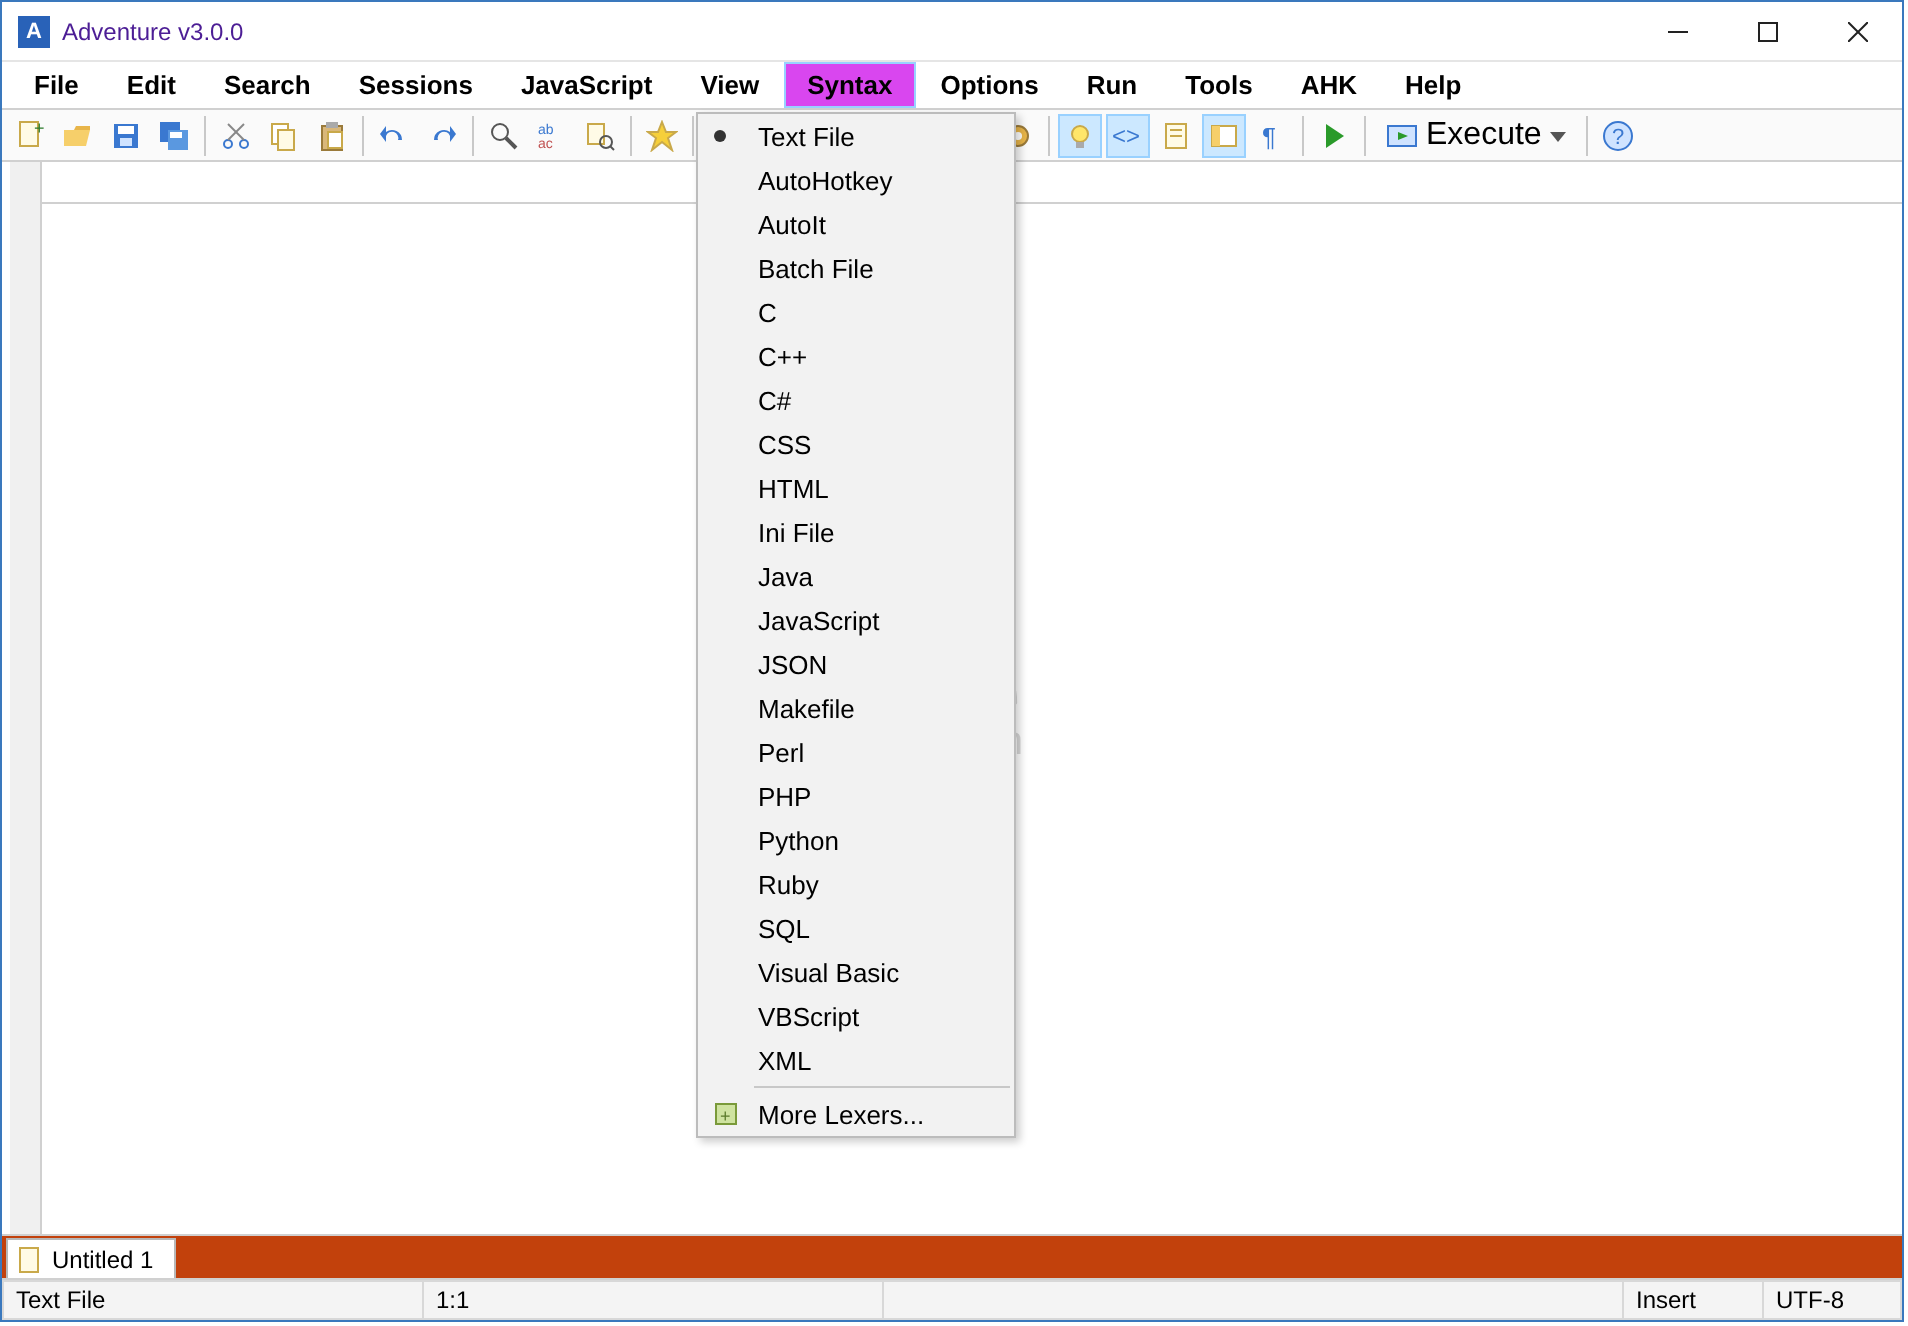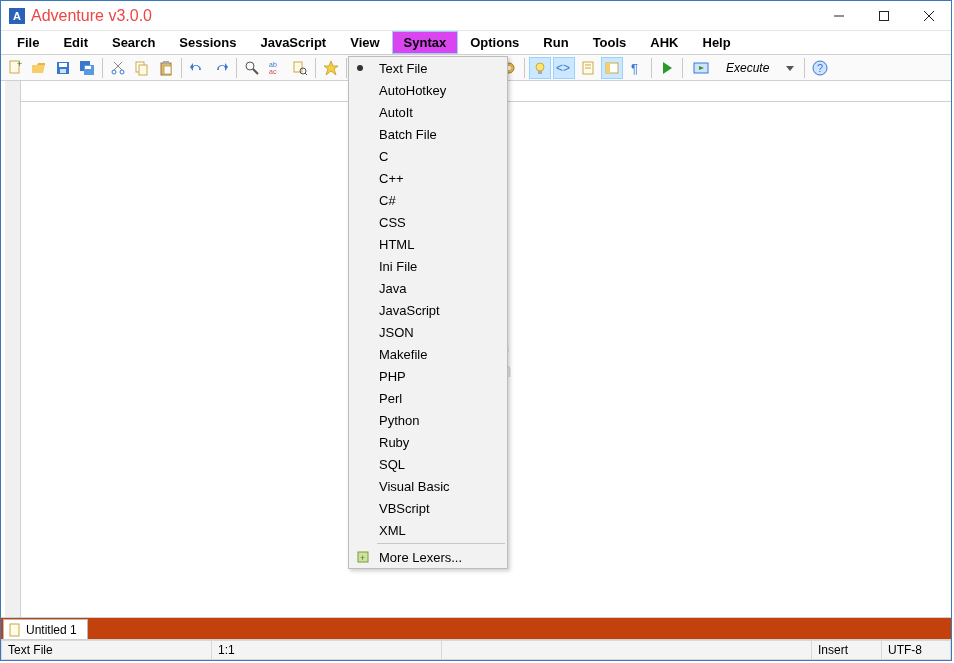--- a/index.html
+++ b/index.html
@@ -1,30 +1,30 @@
 <!DOCTYPE html>
 <html><head>
 <meta charset="utf-8">
 <style>
 * { box-sizing: border-box; margin: 0; padding: 0; font-family: "Segoe UI", Tahoma, sans-serif; }
 html, body { width: 954px; height: 663px; overflow: hidden; background: #fff; }
 .window { width: 952px; height: 661px; border: 1px solid #3a78bd; display: flex; flex-direction: column; background: #fff; position: relative; }
 .titlebar { height: 30px; background: #fff; display: flex; align-items: center; border-bottom: 1px solid #e5e5e5; }
 .titlebar .app-icon { width: 16px; height: 16px; background: #2962b8; color: #fff; font-size: 11px; font-weight: bold; display: flex; align-items: center; justify-content: center; margin: 0 6px 0 8px; }
-.titlebar .title { font-size: 16px; color: #ef4444; flex: 1; }
+.titlebar .title { font-size: 12px; color: #4c1d95; flex: 1; }
 .winbtns { display: flex; height: 100%; }
 .winbtn { width: 45px; height: 100%; display: flex; align-items: center; justify-content: center; font-size: 13px; color: #222; }
 .menubar { height: 24px; display: flex; align-items: stretch; padding: 0 4px; font-size: 13px; color: #000; border-bottom: 1px solid #d0d0d0; }
 .menuitem { padding: 0 12px; display: flex; align-items: center; cursor: default; font-weight: bold; }
 .menuitem.active { background: #d946ef; border: 1px solid #99d1ff; padding: 0 11px; }
 .toolbar { height: 26px; border-bottom: 1px solid #d0d0d0; display: flex; align-items: center; padding: 0 2px; background: #fafafa; }
 .tbtn { width: 22px; height: 22px; margin: 0 1px; display: flex; align-items: center; justify-content: center; font-size: 14px; border: 1px solid transparent; }
 .tbtn.active { background: #cce8ff; border: 1px solid #99d1ff; }
 .tsep { width: 1px; height: 20px; background: #c8c8c8; margin: 0 3px; }
-.execute-btn { height: 22px; padding: 0 6px; display: flex; align-items: center; gap: 17px; border: 1px solid transparent; font-size: 12px; font-style: italic; }
+.execute-btn { height: 22px; padding: 0 6px; display: flex; align-items: center; gap: 4px; border: 1px solid transparent; font-size: 16px; }
 .content { flex: 1; display: flex; border-bottom: 1px solid #d0d0d0; min-height: 0; }
 .gutter { width: 16px; background: #f0f0f0; border-right: 1px solid #d0d0d0; }
 .leftstrip { width: 4px; background: #fff; }
 .editor { flex: 1; background: #fff; position: relative; }
 .editor-top-border { position: absolute; top: 20px; left: 0; right: 0; height: 1px; background: #d0d0d0; }
 .watermark { position: absolute; top: 50%; left: 50%; transform: translate(-50%, -50%); pointer-events: none; }
 .tabbar { height: 22px; display: flex; align-items: flex-end; border-bottom: 1px solid #d0d0d0; padding-left: 2px; background: #c2410c; }
 .tab { height: 20px; border: 1px solid #b8b8b8; border-bottom: none; background: #fff; padding: 0 10px 0 4px; display: flex; align-items: center; gap: 4px; font-size: 12px; }
 .statusbar { height: 20px; display: flex; align-items: stretch; font-size: 12px; background: #f4f4f4; }
 .statcell { border: 1px solid #d8d8d8; border-right: none; padding: 0 6px; display: flex; align-items: center; min-width: 0; }
@@ -304,24 +304,24 @@
       <div class="row">
         <span>JavaScript</span>
       </div>
       <div class="row">
         <span>JSON</span>
       </div>
       <div class="row">
         <span>Makefile</span>
       </div>
       <div class="row">
+        <span>Perl</span>
+      </div>
+      <div class="row">
         <span>PHP</span>
-      </div>
-      <div class="row">
-        <span>Perl</span>
       </div>
       <div class="row">
         <span>Python</span>
       </div>
       <div class="row">
         <span>Ruby</span>
       </div>
       <div class="row">
         <span>SQL</span>
       </div>

